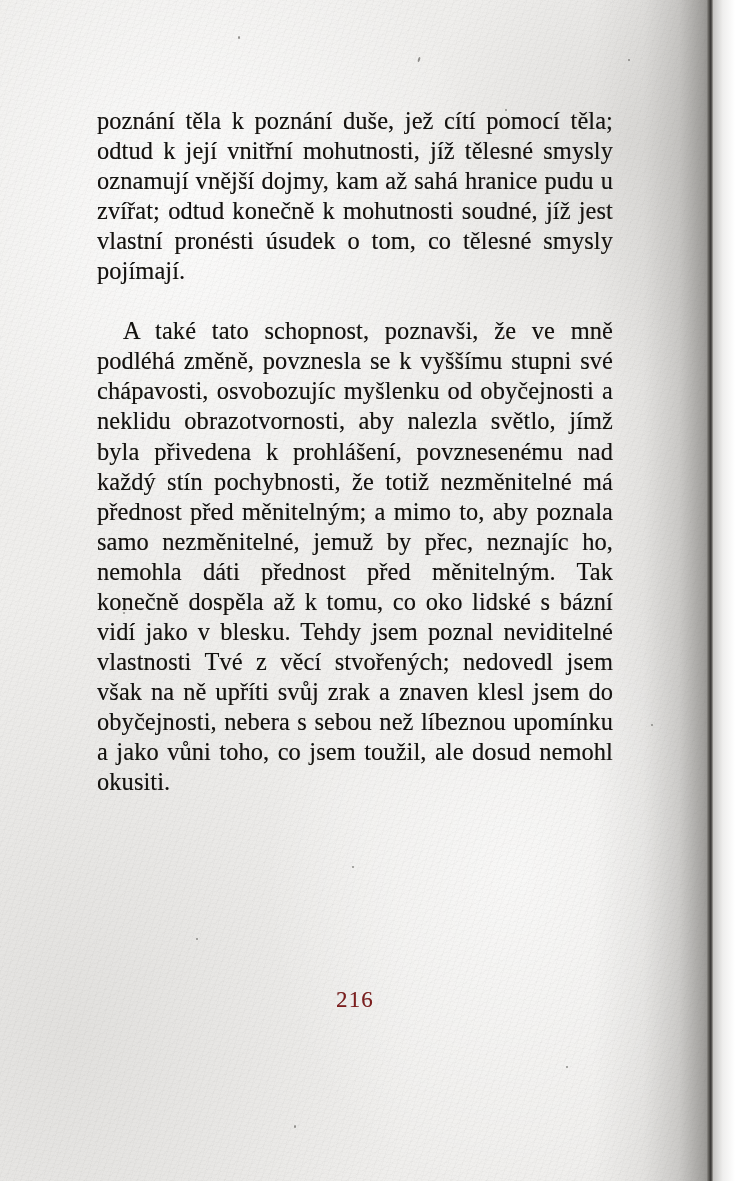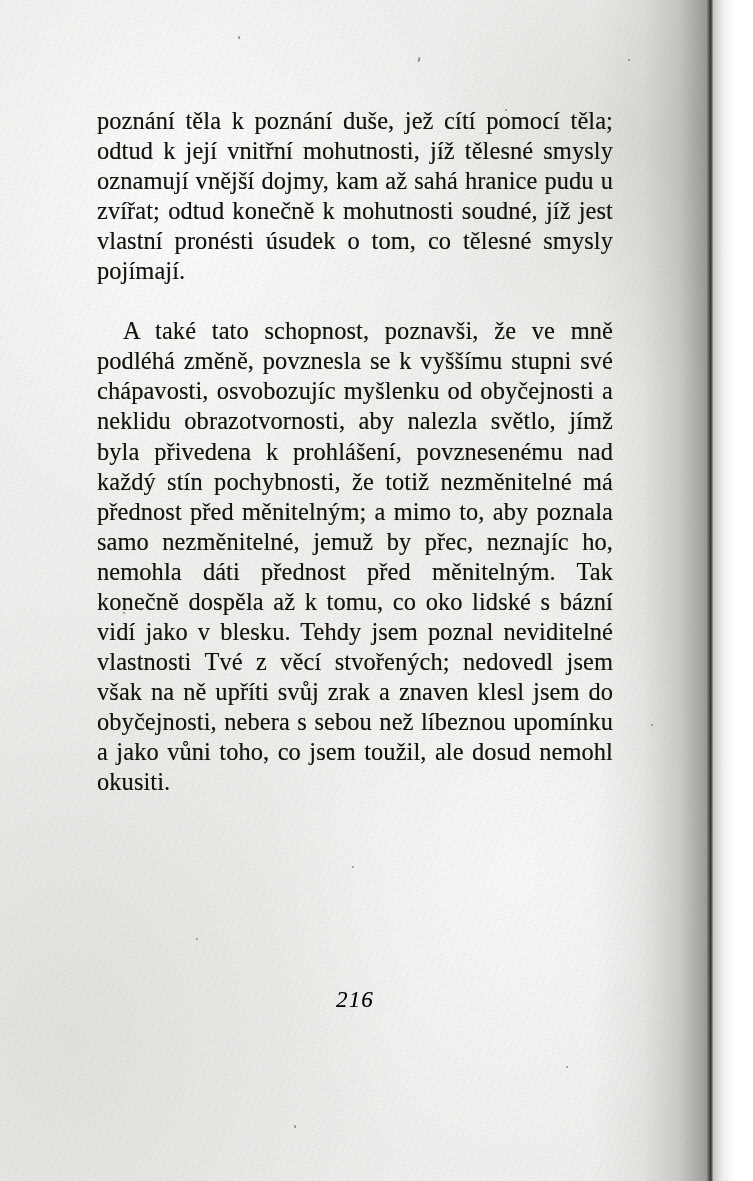--- a/index.html
+++ b/index.html
@@ -145,25 +145,24 @@
 
   
   .folio {
     position: absolute;
     top: 987px;
     left: 97px;
     width: 516px;
     text-align: center;
     font-size: 23px;
     line-height: 26px;
-    color: #000000;
+    color: #7f1d1d;
     letter-spacing: 1.2px;
     font-variant-numeric: oldstyle-nums;
     text-shadow: 0 0 .6px rgba(20,18,15,.4);
-    font-style: italic;
   }
 
   
   .speck {
     position: absolute;
     background: rgba(60,58,54,.55);
     border-radius: 50%;
     pointer-events: none;
   }
 </style>

